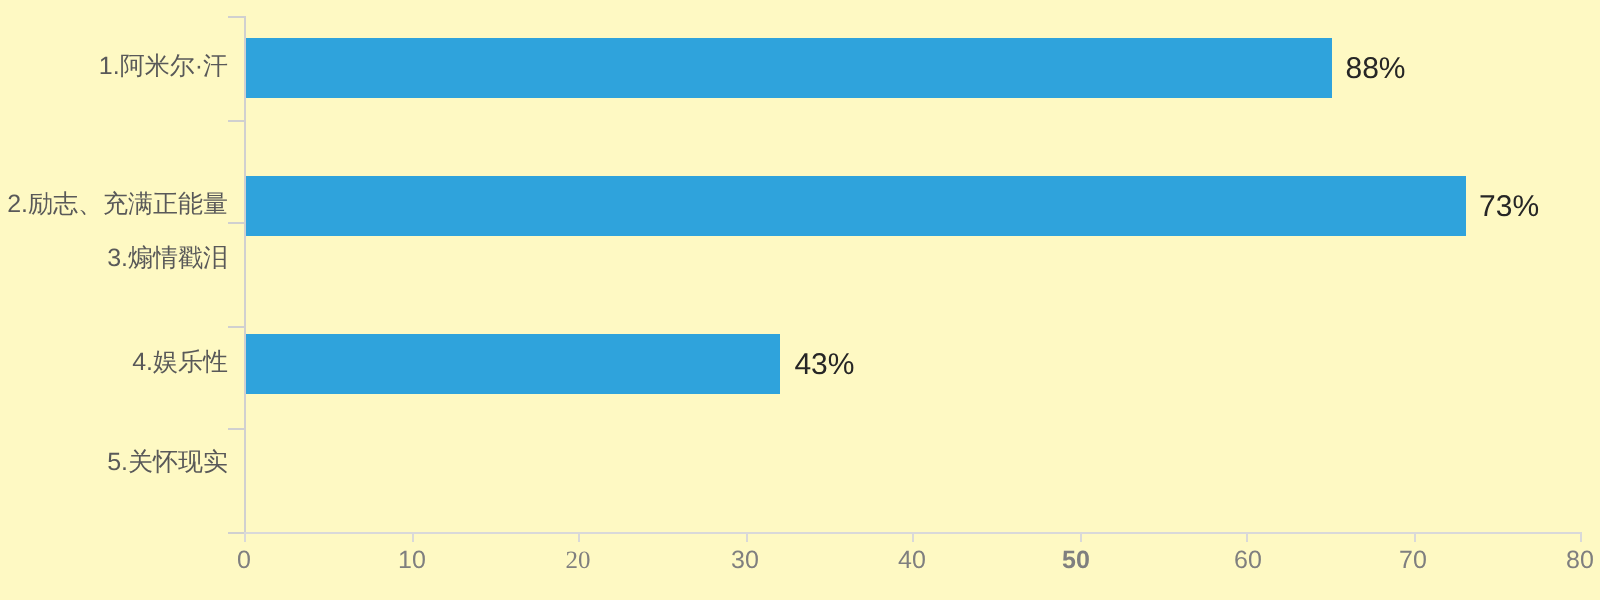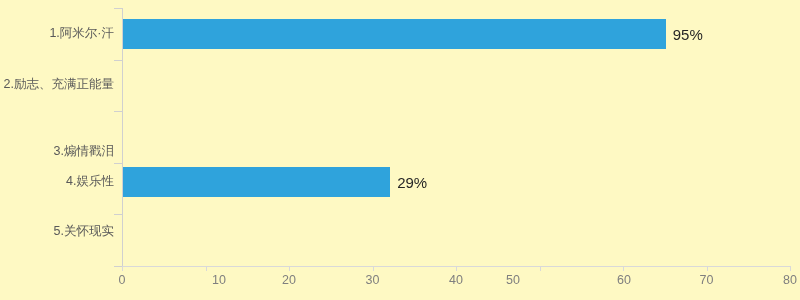--- a/index.html
+++ b/index.html
@@ -128,46 +128,50 @@
       <div class="x-tick" style="left: 623px;"></div>
       <div class="x-tick" style="left: 706.5px;"></div>
       <div class="x-tick" style="left: 790px;"></div>
     </div>
 
   <div id="rows">
       <div class="row" style="top: 8px;">
         <div class="cat-label">1.阿米尔·汗</div>
         <div class="bar-wrap">
           <div class="bar" style="width: 542.75px; background: rgb(47, 163, 220);"></div>
-          <div class="bar-value">95%</div>
+          <div class="bar-value">88%</div>
         </div>
       </div>
-      <div class="row" style="top: 59px;">
+      <div class="row" style="top: 77px;">
         <div class="cat-label">2.励志、充满正能量</div>
+        <div class="bar-wrap">
+          <div class="bar" style="width: 609.55px; background: rgb(47, 163, 220);"></div>
+          <div class="bar-value">73%</div>
+        </div>
       </div>
-      <div class="row" style="top: 126px; text-decoration: underline;">
+      <div class="row" style="top: 104px; text-decoration: underline;">
         <div class="cat-label">3.煽情戳泪</div>
       </div>
       <div class="row" style="top: 156px;">
         <div class="cat-label">4.娱乐性</div>
         <div class="bar-wrap">
           <div class="bar" style="width: 267.2px; background: rgb(47, 163, 220);"></div>
-          <div class="bar-value">29%</div>
+          <div class="bar-value">43%</div>
         </div>
       </div>
       <div class="row" style="top: 206px;">
         <div class="cat-label">5.关怀现实</div>
       </div>
     </div>
 
   <div id="x-labels">
       <div class="x-label" style="left: 122px;">0</div>
-      <div class="x-label" style="left: 219px;">10</div>
-      <div class="x-label" style="left: 289px;">20</div>
+      <div class="x-label" style="left: 206px;">10</div>
+      <div class="x-label" style="left: 289px; font-family: Liberation Serif, serif;">20</div>
       <div class="x-label" style="left: 372.5px;">30</div>
       <div class="x-label" style="left: 456px;">40</div>
-      <div class="x-label" style="left: 513px;">50</div>
+      <div class="x-label" style="left: 538px; font-weight: bold;">50</div>
       <div class="x-label" style="left: 624px;">60</div>
       <div class="x-label" style="left: 706.5px;">70</div>
       <div class="x-label" style="left: 790px;">80</div>
     </div>
 
 </div>
 
 </body></html>

